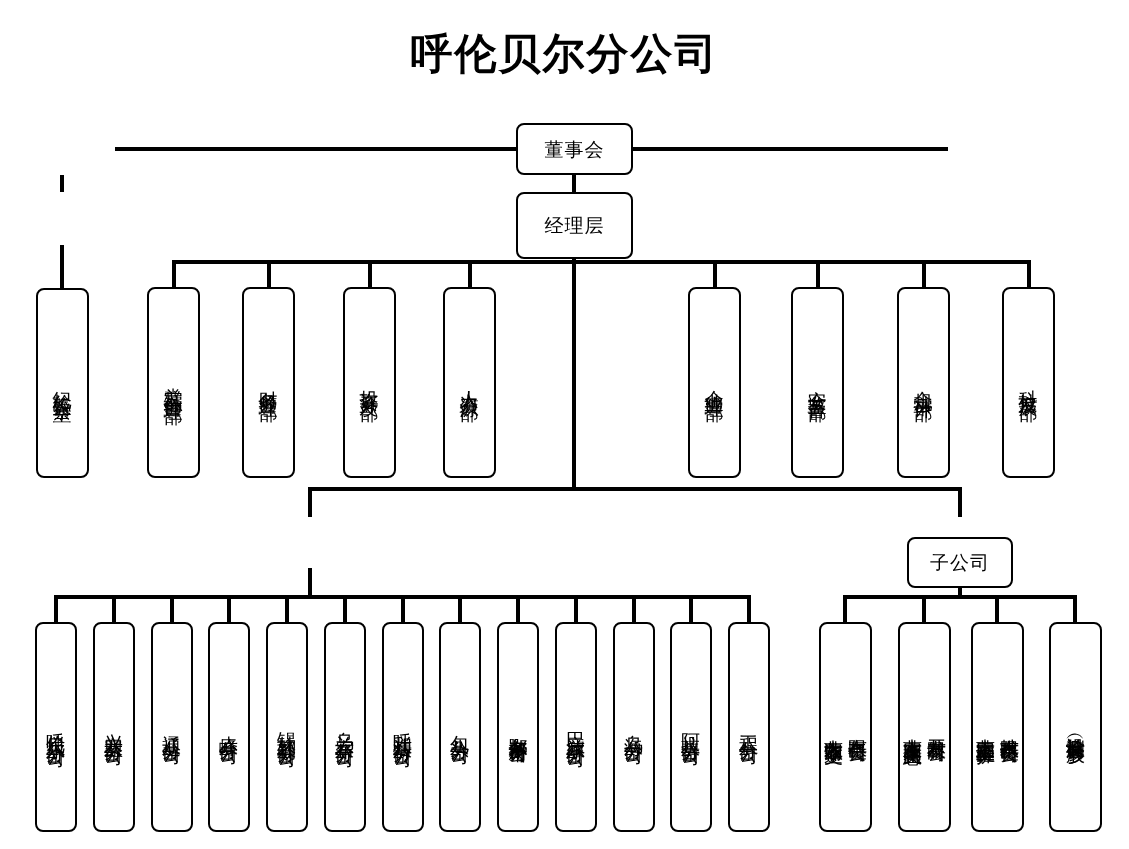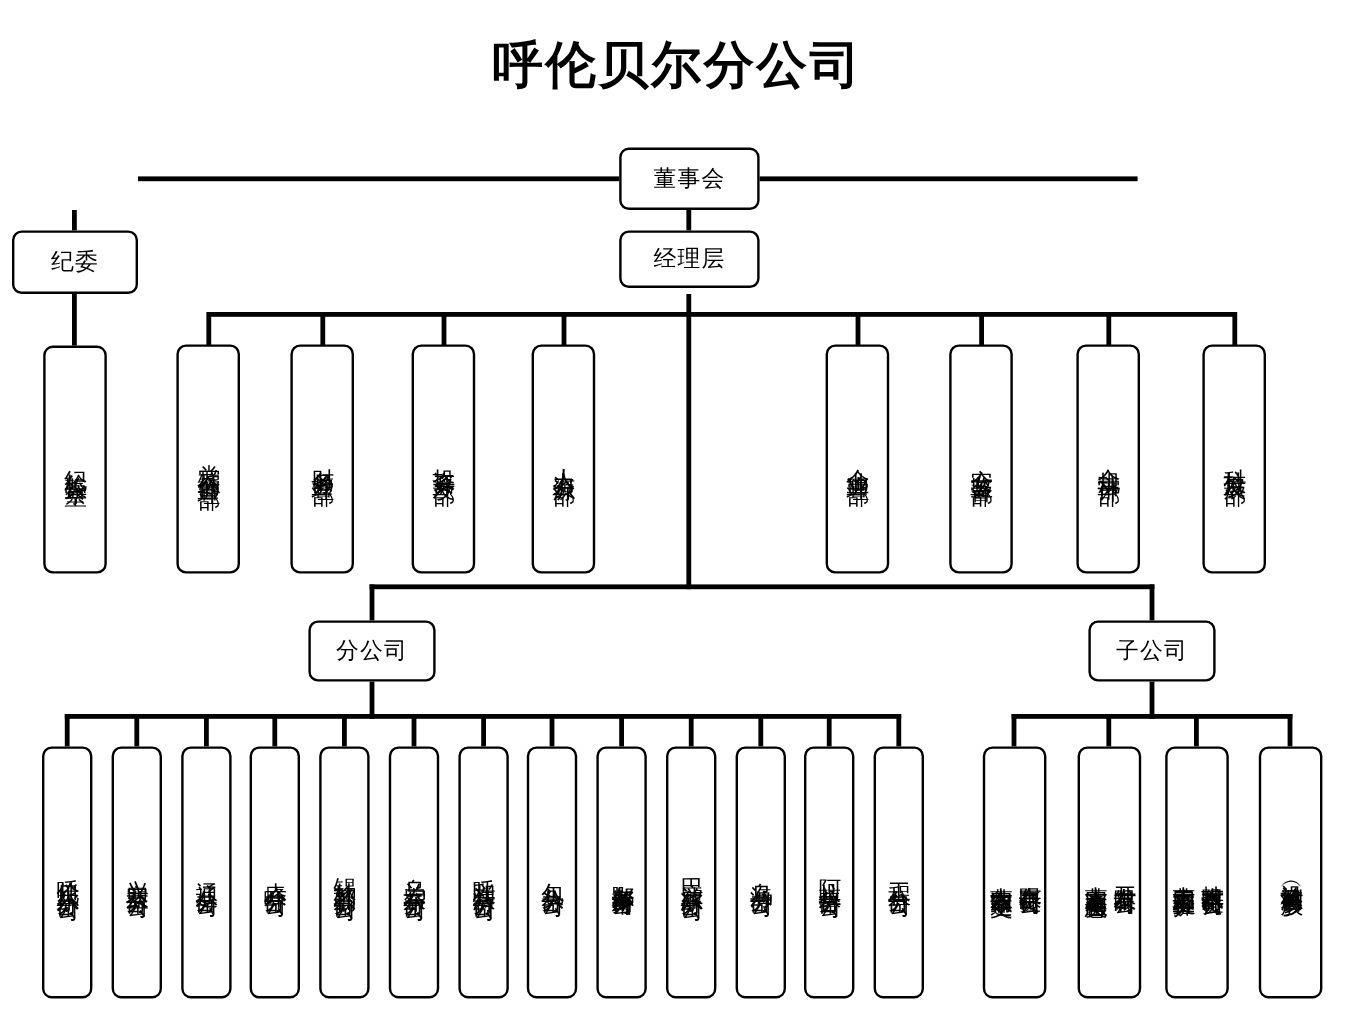--- a/index.html
+++ b/index.html
@@ -105,24 +105,21 @@
 
   <div class="hline" style="left:843px;top:595px;width:234px;"></div>
   <div class="vline" style="left:843px;top:595px;height:27px;"></div>
   <div class="vline" style="left:922px;top:595px;height:27px;"></div>
   <div class="vline" style="left:995px;top:595px;height:27px;"></div>
   <div class="vline" style="left:1073px;top:595px;height:27px;"></div>
 
   <div class="box" style="left:516px;top:123px;width:117px;height:52px;">
     <span class="htext">董事会</span>
   </div>
-  <div class="box" style="left:10px;top:192px;width:105px;height:53px;">
-    <span class="htext">纪委</span>
-  </div>
-  <div class="box" style="left:516px;top:192px;width:117px;height:48px;">
+  <div class="box" style="left:516px;top:192px;width:117px;height:67px;">
     <span class="htext">经理层</span>
   </div>
   <div class="box" style="left:36px;top:288px;width:53px;height:190px;">
     <span class="vtext">纪检监察室</span>
   </div>
 
   <div class="box" style="left:147px;top:287px;width:53px;height:191px;">
     <span class="vtext">党群综合管理部</span>
   </div>
   <div class="box" style="left:242px;top:287px;width:53px;height:191px;">
@@ -140,24 +137,21 @@
   <div class="box" style="left:791px;top:287px;width:53px;height:191px;">
     <span class="vtext">安全监督部</span>
   </div>
   <div class="box" style="left:897px;top:287px;width:53px;height:191px;">
     <span class="vtext">合规审计部</span>
   </div>
   <div class="box" style="left:1002px;top:287px;width:53px;height:191px;">
     <span class="vtext">科技发展部</span>
   </div>
 
-  <div class="box" style="left:257px;top:517px;width:106px;height:51px;">
-    <span class="htext">分公司</span>
-  </div>
-  <div class="box" style="left:907px;top:517px;width:106px;height:51px;">
+  <div class="box" style="left:907px;top:537px;width:106px;height:51px;">
     <span class="htext">子公司</span>
   </div>
 
   <div class="box" style="left:35px;top:622px;width:42px;height:210px;">
     <span class="vtext">呼伦贝尔分公司</span>
   </div>
   <div class="box" style="left:93px;top:622px;width:42px;height:210px;">
     <span class="vtext">兴安盟分公司</span>
   </div>
   <div class="box" style="left:151px;top:622px;width:42px;height:210px;">

